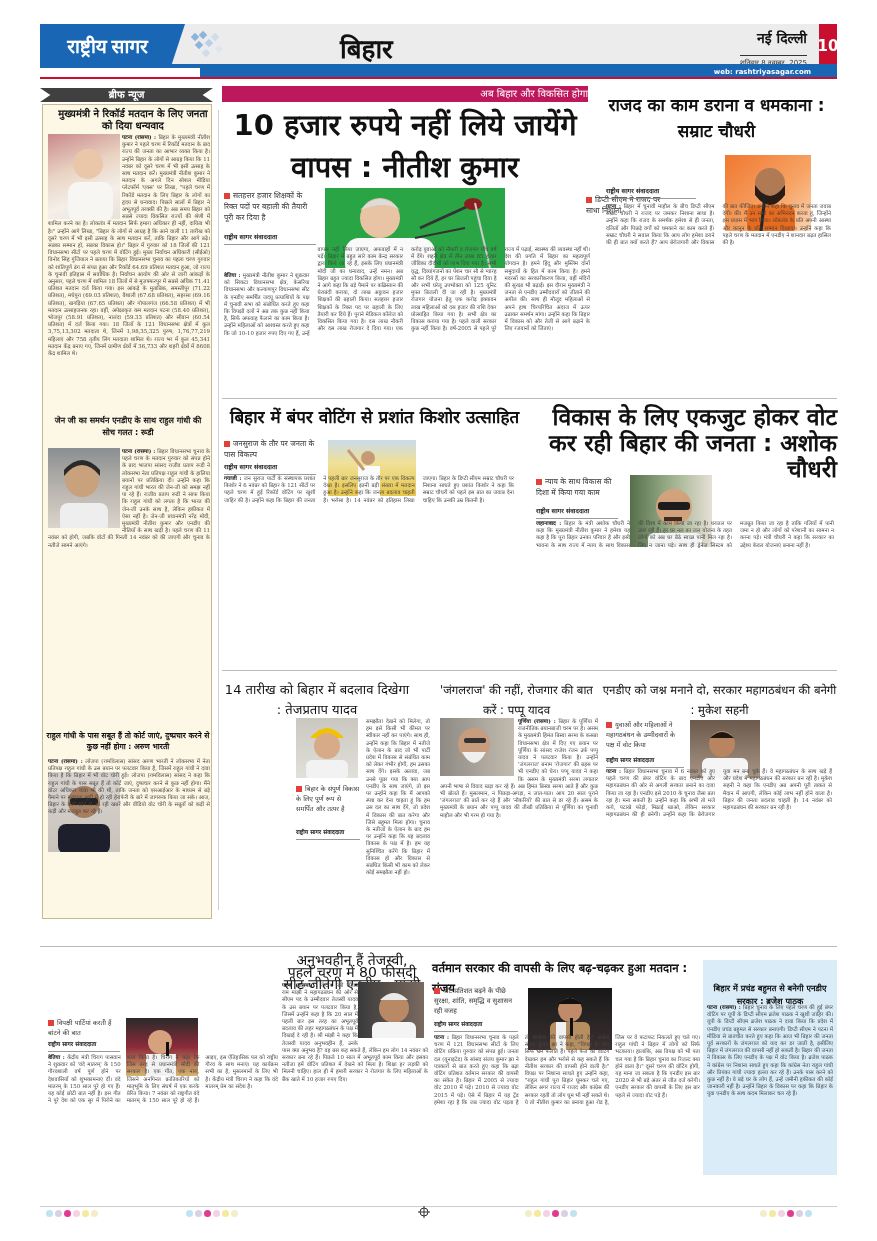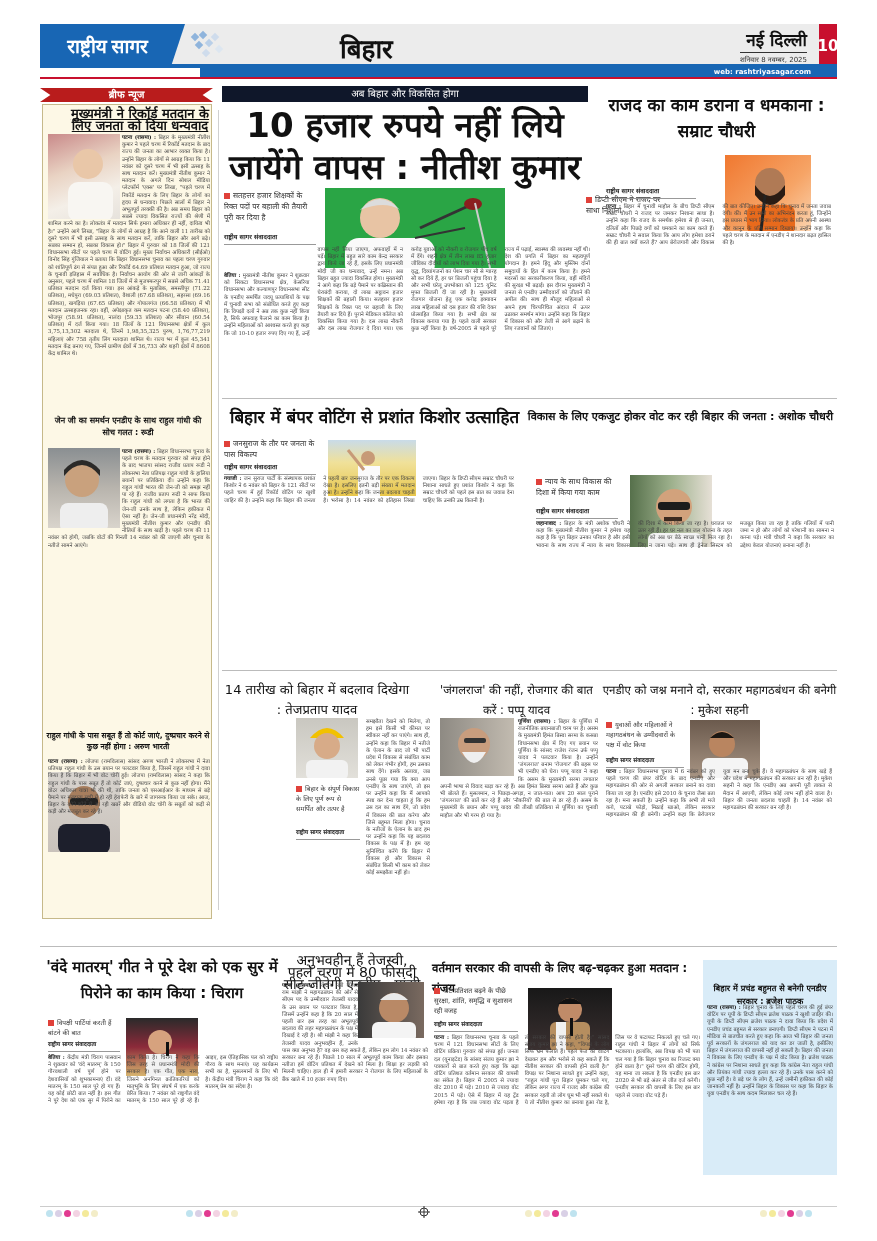--- a/index.html
+++ b/index.html
@@ -10,47 +10,47 @@
   
   .masthead { position: absolute; left: 0; top: 4px; width: 797px; height: 44px; background: #ececec; }
   .logo { position: absolute; left: 0; top: 0; width: 145px; height: 44px; background: #1866b4;
           clip-path: polygon(0 0, 100% 0, 90% 100%, 0 100%); color: #fff;
           font-family: Liberation Serif, serif; font-weight: bold; font-size: 19px;
           display: flex; align-items: center; justify-content: center; padding-right: 10px; }
   .logo-dots { position: absolute; left: 150px; top: 6px; width: 40px; height: 30px; }
   .logo-dots span { position: absolute; width: 6px; height: 6px; transform: rotate(45deg); background: #8fb4dc; }
   .section-name { position: absolute; left: 300px; top: 6px; font-size: 26px; font-weight: bold; color: #111; }
   .dateline { position: absolute; right: 30px; top: 4px; text-align: right; }
-  .city { font-size: 17px; font-weight: bold; border-bottom: 1px solid #333; padding-bottom: 1px; color:#111; }
+  .city { font-size: 14px; font-weight: bold; border-bottom: 1px solid #333; padding-bottom: 8px; color:#111; }
   .date { font-size: 7px; color: #333; margin-top: 2px; }
   .page-no { position: absolute; right: 0; top: 0; width: 18px; height: 44px; background: #c8102e; color: #fff;
              font-weight: bold; font-size: 15px; display: flex; align-items: center; justify-content: center; }
   .webbar { position: absolute; left: 160px; top: 48px; width: 637px; height: 9px; background: #1866b4; color: #fff;
             font-size: 7px; font-weight: bold; text-align: right; padding-right: 26px; line-height: 9px; }
   .blueline { position: absolute; left: 0; top: 44px; width: 797px; height: 4px; background: #1866b4; }
   .redline { position: absolute; left: 0; top: 57px; width: 797px; height: 2px; background: #c8102e; }
 
   
   .txt { font-family: "DejaVu Serif", serif; font-size: 5.4px; line-height: 7.2px; color: #444; text-align: justify; overflow: hidden; }
   .txt b { color: #222; }
   .hd { font-family: "DejaVu Sans", sans-serif; font-weight: bold; color: #111; text-align: center; }
   .photo { position: absolute; overflow: hidden; }
   .sub { font-family: "DejaVu Sans", sans-serif; font-size: 7.5px; line-height: 11px; color: #333; }
   .sub .sq { display: inline-block; width: 6px; height: 6px; background: #e0413a; margin-right: 3px; vertical-align: middle; }
   .byline { font-family: "DejaVu Sans", sans-serif; font-size: 6.4px; font-weight: bold; color: #222; border-bottom: 1px solid #999; padding-bottom: 3px; }
   .abs { position: absolute; }
 
   
-  .brief-head { position: absolute; left: 0; top: 68px; width: 173px; height: 14px; background: #b91c1c;
+  .brief-head { position: absolute; left: 0; top: 68px; width: 173px; height: 14px; background: #404040;
                 clip-path: polygon(0 0,100% 0,94% 50%,100% 100%,0 100%,6% 50%); color: #fff;
                 font-weight: bold; font-size: 10px; text-align: center; line-height: 14px; }
   .brief-box { position: absolute; left: 2px; top: 84px; width: 170px; height: 815px; background: #fdf8e6; border: 1px solid #c6b98a; }
 
-  .kicker { position: absolute; left: 182px; top: 66px; width: 366px; height: 16px; background: #0f172a; color: #fff;
-            font-size: 10px; line-height: 16px; text-align: center; }
+  .kicker { position: absolute; left: 182px; top: 66px; width: 366px; height: 16px; background: #be185d; color: #fff;
+            font-size: 10px; line-height: 16px; text-align: right; }
 
   .highlight-box { position: absolute; left: 663px; top: 940px; width: 134px; height: 215px; background: #d9ecf8; }
 
   .footer-dots { position: absolute; top: 1190px; height: 8px; display: flex; gap: 2px; }
   .footer-dots span { width: 7px; height: 7px; border-radius: 50%; display: inline-block; }
   .crosshair { position: absolute; left: 378px; top: 1186px; width: 12px; height: 12px; }
   .sep { position: absolute; background: #bbb; }
 </style>
 </head>
 <body>
@@ -75,21 +75,21 @@
     </div>
     <div class="page-no">10</div>
   </div>
   <div class="blueline"></div>
   <div class="webbar">web: rashtriyasagar.com</div>
   <div class="redline"></div>
 
   <div class="brief-head">ब्रीफ न्यूज</div>
   <div class="brief-box"></div>
 
-  <div class="hd abs" style="left:20px;top:88px;width:160px;font-size:13px;line-height:12px;text-decoration:underline;">मुख्यमंत्री ने रिकॉर्ड मतदान के लिए जनता को दिया धन्यवाद</div>
+  <div class="hd abs" style="left:13px;top:88px;width:160px;font-size:10px;line-height:12px;">मुख्यमंत्री ने रिकॉर्ड मतदान के लिए जनता को दिया धन्यवाद</div>
   <div class="photo" style="left:8px;top:114px;width:72px;height:85px;background:linear-gradient(160deg,#c98a8a 0%,#e9d3c3 40%,#f4efe8 70%,#e6e2dc 100%);">
     <svg width="72" height="85">
         <circle cx="40" cy="30" r="15" fill="#e9c7a8"></circle>
         <rect x="20" y="48" width="45" height="40" rx="10" fill="#f8f6f2"></rect>
       </svg>
   </div>
   <div class="txt abs" style="left:8px;top:114px;width:162px;height:278px;">
     <div style="float:left;width:74px;height:86px;"></div>
     <b>पटना (रासमा) :</b>
     <span>बिहार के मुख्यमंत्री नीतीश कुमार ने पहले चरण में रिकॉर्ड मतदान के बाद राज्य की जनता का आभार व्यक्त किया है। उन्होंने बिहार के लोगों से आग्रह किया कि 11 नवंबर को दूसरे चरण में भी इसी उत्साह के साथ मतदान करें। मुख्यमंत्री नीतीश कुमार ने मतदान के अगले दिन सोशल मीडिया प्लेटफॉर्म 'एक्स' पर लिखा, "पहले चरण में रिकॉर्ड मतदान के लिए बिहार के लोगों का हृदय से धन्यवाद। पिछले सालों में बिहार ने अभूतपूर्व तरक्की की है। अब समय बिहार को सबसे ज्यादा विकसित राज्यों की श्रेणी में शामिल करने का है। लोकतंत्र में मतदान सिर्फ हमारा अधिकार ही नहीं, दायित्व भी है।" उन्होंने आगे लिखा, "बिहार के लोगों से आग्रह है कि आने वाली 11 तारीख को दूसरे चरण में भी इसी उत्साह के साथ मतदान करें, ताकि बिहार और आगे बढ़े। सबका सम्मान हो, सबका विकास हो।" बिहार में गुरुवार को 18 जिलों की 121 विधानसभा सीटों पर पहले चरण में वोटिंग हुई। मुख्य निर्वाचन अधिकारी (सीईओ) विनोद सिंह गुंजियाल ने बताया कि बिहार विधानसभा चुनाव का पहला चरण गुरुवार को शांतिपूर्ण ढंग से संपन्न हुआ और रिकॉर्ड 64.69 प्रतिशत मतदान हुआ, जो राज्य के चुनावी इतिहास में सर्वाधिक है। निर्वाचन आयोग की ओर से जारी आंकड़ों के अनुसार, पहले चरण में शामिल 18 जिलों में से मुजफ्फरपुर में सबसे अधिक 71.41 प्रतिशत मतदान दर्ज किया गया। इस आंकड़े के मुताबिक, समस्तीपुर (71.22 प्रतिशत), मधेपुरा (69.03 प्रतिशत), वैशाली (67.68 प्रतिशत), सहरसा (69.16 प्रतिशत), खगड़िया (67.65 प्रतिशत) और गोपालगंज (66.58 प्रतिशत) में भी मतदान उत्साहजनक रहा। वहीं, अपेक्षाकृत कम मतदान पटना (58.40 प्रतिशत), भोजपुर (58.91 प्रतिशत), नालंदा (59.33 प्रतिशत) और सीवान (60.54 प्रतिशत) में दर्ज किया गया। 18 जिलों के 121 विधानसभा क्षेत्रों में कुल 3,75,13,302 मतदाता थे, जिनमें 1,98,35,325 पुरुष, 1,76,77,219 महिलाएं और 758 तृतीय लिंग मतदाता शामिल थे। राज्य भर में कुल 45,341 मतदान केंद्र बनाए गए, जिनमें ग्रामीण क्षेत्रों में 36,733 और शहरी क्षेत्रों में 8608 केंद्र शामिल थे।</span>
@@ -116,21 +116,21 @@
         <rect x="22" y="26" width="28" height="7" rx="3" fill="#222"></rect>
         <rect x="10" y="52" width="52" height="30" rx="8" fill="#1d1f2c"></rect>
       </svg>
   </div>
   <div class="txt abs" style="left:8px;top:738px;width:162px;height:158px;">
     <b>पटना (रासमा) :</b>
     <span>लोजपा (रामविलास) सांसद अरुण भारती ने लोकसभा में नेता प्रतिपक्ष राहुल गांधी के उस बयान पर पलटवार किया है, जिसमें राहुल गांधी ने दावा किया है कि बिहार में भी वोट चोरी हुई। लोजपा (रामविलास) सांसद ने कहा कि राहुल गांधी के पास सबूत हैं तो कोर्ट जाएं, दुष्प्रचार करने से कुछ नहीं होगा। मैंने वोटर अधिकार यात्रा भी की थी, ताकि जनता को एसआईआर के माध्यम से बड़े पैमाने पर मतदाता सूची में हो रही हेराफेरी के बारे में जागरूक किया जा सके। आज, बिहार के कोने-कोने से आ रही खबरें और वीडियो वोट चोरी के सबूतों को कड़ी से कड़ी और मजबूत कर रहे हैं।</span>
   </div>
 
   <div class="kicker">अब बिहार और विकसित होगा</div>
-  <div class="hd abs" style="left:182px;top:84px;width:366px;font-size:34px;line-height:42px;font-weight:900;">10 हजार रुपये नहीं लिये जायेंगे वापस : नीतीश कुमार</div>
+  <div class="hd abs" style="left:182px;top:84px;width:366px;font-size:29px;line-height:42px;font-weight:900;">10 हजार रुपये नहीं लिये जायेंगे वापस : नीतीश कुमार</div>
   <div class="sub abs" style="left:184px;top:170px;width:92px;">
     <span class="sq"></span><span>सतहत्तर हजार शिक्षकों के रिक्त पदों पर बहाली की तैयारी पूरी कर दिया है</span>
   </div>
   <div class="byline abs" style="left:184px;top:212px;width:92px;">राष्ट्रीय सागर संवाददाता</div>
   <div class="photo" style="left:285px;top:168px;width:180px;height:80px;background:#2aa545;">
     <svg width="180" height="80">
       <circle cx="55" cy="30" r="20" fill="#e8c4a4"></circle>
         <path d="M35 22 Q55 0 75 22 Q60 12 35 22Z" fill="#dcdcdc"></path>
       <rect x="20" y="50" width="90" height="40" rx="14" fill="#fafafa"></rect>
       <line x1="95" y1="40" x2="150" y2="15" stroke="#333" stroke-width="3"></line>
@@ -173,21 +173,21 @@
         <circle cx="40" cy="18" r="7" fill="#c79a77"></circle>
         <rect x="30" y="26" width="22" height="30" fill="#fbfbfb"></rect>
         <line x1="20" y1="10" x2="36" y2="30" stroke="#c79a77" stroke-width="3"></line>
       </svg>
   </div>
   <div class="txt abs" style="left:184px;top:455px;width:290px;height:180px;column-count:3;column-gap:8px;">
     <b>गयाजी :</b>
     <span>जन सुराज पार्टी के संस्थापक प्रशांत किशोर ने 6 नवंबर को बिहार के 121 सीटों पर पहले चरण में हुई रिकॉर्ड वोटिंग पर खुशी जाहिर की है। उन्होंने कहा कि बिहार की जनता ने पहली बार जनसुराज के तौर पर एक विकल्प देखा है। इसलिए इतनी बड़ी संख्या में मतदान हुआ है। उन्होंने कहा कि जनता बदलाव चाहती है। भरोसा है। 14 नवंबर को इतिहास लिखा जाएगा। बिहार के डिप्टी सीएम सम्राट चौधरी पर निशाना साधते हुए प्रशांत किशोर ने कहा कि सम्राट चौधरी को पहले इस बात का जवाब देना चाहिए कि उनकी उम्र कितनी है।</span>
   </div>
 
-  <div class="hd abs" style="left:484px;top:384px;width:313px;font-size:11px;line-height:26px;">विकास के लिए एकजुट होकर वोट कर रही बिहार की जनता : अशोक चौधरी</div>
+  <div class="hd abs" style="left:484px;top:384px;width:313px;font-size:23px;line-height:26px;text-align:right;">विकास के लिए एकजुट होकर वोट कर रही बिहार की जनता : अशोक चौधरी</div>
   <div class="sub abs" style="left:496px;top:456px;width:82px;">
     <span class="sq"></span><span>न्याय के साथ विकास की दिशा में किया गया काम</span>
   </div>
   <div class="byline abs" style="left:496px;top:486px;width:82px;">राष्ट्रीय सागर संवाददाता</div>
   <div class="photo" style="left:590px;top:455px;width:82px;height:72px;background:linear-gradient(90deg,#56704b 0%,#9db08c 50%,#e6e0d6 100%);">
     <svg width="82" height="72">
         <circle cx="44" cy="32" r="18" fill="#d2a27c"></circle>
         <rect x="28" y="27" width="32" height="8" rx="3" fill="#1c1c1c"></rect>
         <rect x="34" y="42" width="18" height="4" fill="#3b2a1f"></rect>
         <rect x="18" y="58" width="54" height="20" rx="6" fill="#f3f3f3"></rect>
@@ -238,21 +238,20 @@
         <circle cx="32" cy="24" r="13" fill="#b98560"></circle>
         <path d="M20 18 Q32 6 44 18Z" fill="#1c1712"></path>
         <rect x="12" y="38" width="46" height="22" rx="6" fill="#f5f5f5"></rect>
       </svg>
   </div>
   <div class="txt abs" style="left:566px;top:748px;width:226px;height:148px;column-count:2;column-gap:8px;">
     <b>पटना :</b>
     <span>बिहार विधानसभा चुनाव में 6 नवंबर को हुए पहले चरण की बंपर वोटिंग के बाद एनडीए और महागठबंधन की ओर से अगली सरकार बनाने का दावा किया जा रहा है। एनडीए इसे 2010 के चुनाव जैसा बता रहा है। मना सकती है। उन्होंने कहा कि अभी तो मजे करो, पटाखे फोड़ो, मिठाई खाओ, लेकिन सरकार महागठबंधन की ही बनेगी। उन्होंने कहा कि बेरोजगार युवा मन बना चुके हैं। वे महागठबंधन के साथ खड़े हैं और प्रदेश में महागठबंधन की सरकार बन रही है। मुकेश सहनी ने कहा कि एनडीए अब अपनी पूरी ताकत से मैदान में आएगी, लेकिन कोई लाभ नहीं होने वाला है। बिहार की जनता बदलाव चाहती है। 14 नवंबर को महागठबंधन की सरकार बन रही है।</span>
   </div>
 
-  <div class="hd abs" style="left:4px;top:934px;width:236px;font-size:15px;line-height:26px;">'वंदे मातरम्' गीत ने पूरे देश को एक सुर में पिरोने का काम किया : चिराग</div>
   <div class="sub abs" style="left:8px;top:998px;width:70px;font-size:6.6px;line-height:10px;">
     <span class="sq"></span><span>विपक्षी पार्टियां करती हैं बांटने की बात</span>
   </div>
   <div class="byline abs" style="left:8px;top:1020px;width:72px;font-size:5.8px;">राष्ट्रीय सागर संवाददाता</div>
   <div class="photo" style="left:86px;top:998px;width:72px;height:58px;background:linear-gradient(180deg,#2a2a2a 0%,#8c2a3a 50%,#d6b46f 100%);">
     <svg width="72" height="58">
         <circle cx="34" cy="24" r="12" fill="#d6a27e"></circle>
         <rect x="20" y="36" width="30" height="24" fill="#f2f2f2"></rect>
         <rect x="40" y="24" width="3" height="14" fill="#111"></rect>
       </svg>

